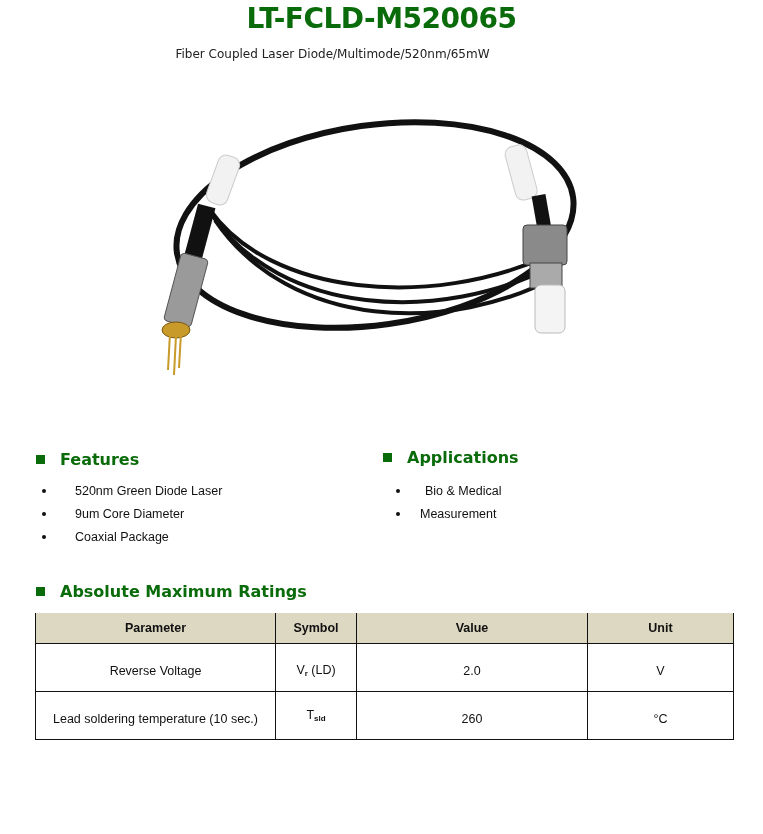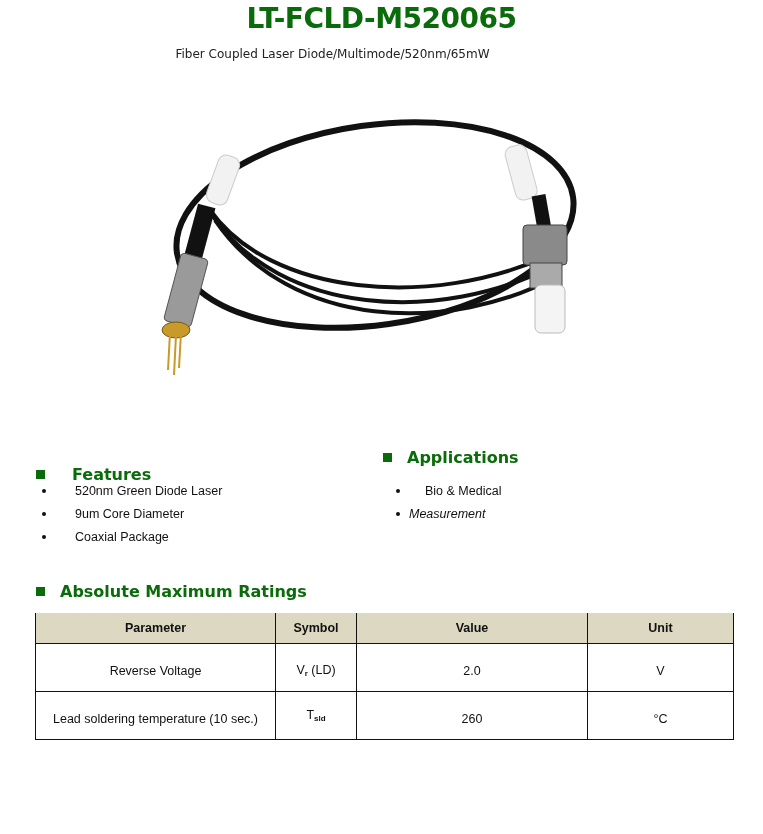--- a/index.html
+++ b/index.html
@@ -63,21 +63,21 @@
   <line x1="40" y1="258" x2="38" y2="295" stroke="#c89a2a" stroke-width="2"></line>
   <line x1="46" y1="260" x2="44" y2="300" stroke="#c89a2a" stroke-width="2"></line>
   <line x1="51" y1="258" x2="49" y2="293" stroke="#c89a2a" stroke-width="2"></line>
 
   <rect x="405" y="120" width="14" height="40" fill="#111" transform="rotate(-10 412 140)"></rect>
   <rect x="393" y="150" width="44" height="40" rx="4" fill="#8a8a8a" stroke="#444"></rect>
   <rect x="400" y="188" width="32" height="25" fill="#aaa" stroke="#444"></rect>
   <rect x="405" y="210" width="30" height="48" rx="6" fill="#f4f4f4" stroke="#bbb"></rect>
 </svg>
 
-<div class="section-head" style="left:36px; top:465px;gap:12px;">
+<div class="section-head" style="left:36px; top:450px;">
   <span class="sq"></span>
   <span>Features</span>
 </div>
 <ul class="bullet-list" style="left:42px; top:483px;">
   <li>
       <span class="dot"></span>
       <span class="txt">520nm Green Diode Laser</span>
     </li>
   <li>
       <span class="dot"></span>
@@ -93,21 +93,21 @@
   <span class="sq"></span>
   <span>Applications</span>
 </div>
 <ul class="bullet-list" style="left:396px; top:483px;">
   <li>
       <span class="dot"></span>
       <span class="txt" style="left:29px;">Bio &amp; Medical</span>
     </li>
   <li>
       <span class="dot"></span>
-      <span class="txt" style="left:13px;font-style:italic;">Measurement</span>
+      <span class="txt" style="left:24px;">Measurement</span>
     </li>
 </ul>
 
 <div class="section-head" style="left:36px; top:582px;">
   <span class="sq"></span>
   <span>Absolute Maximum Ratings</span>
 </div>
 
 <table class="ratings">
   <colgroup>

